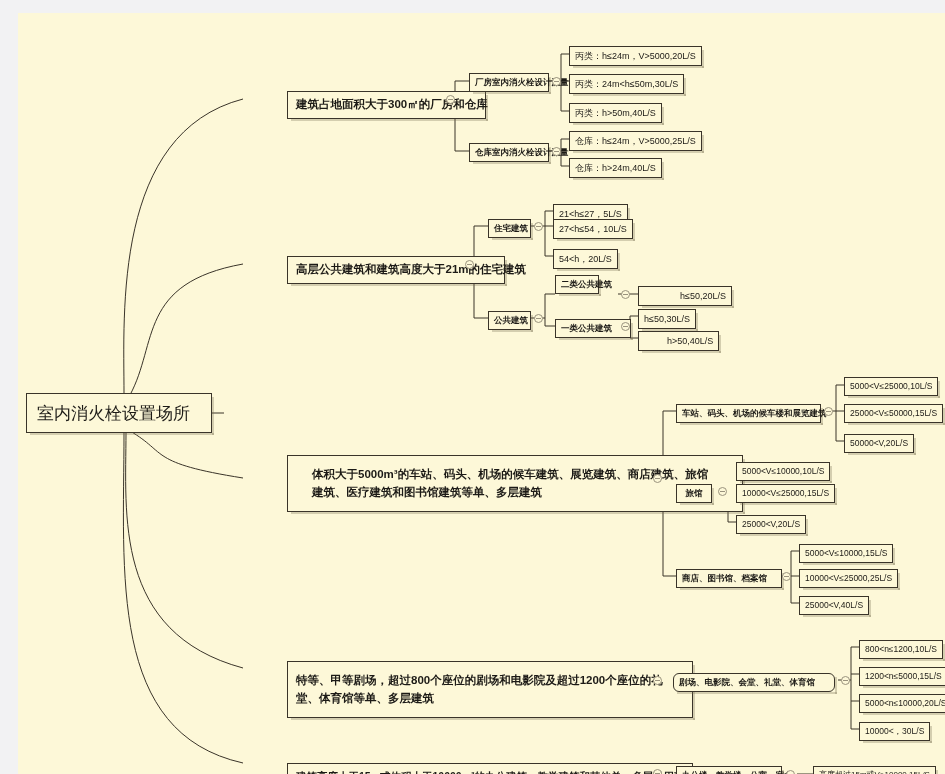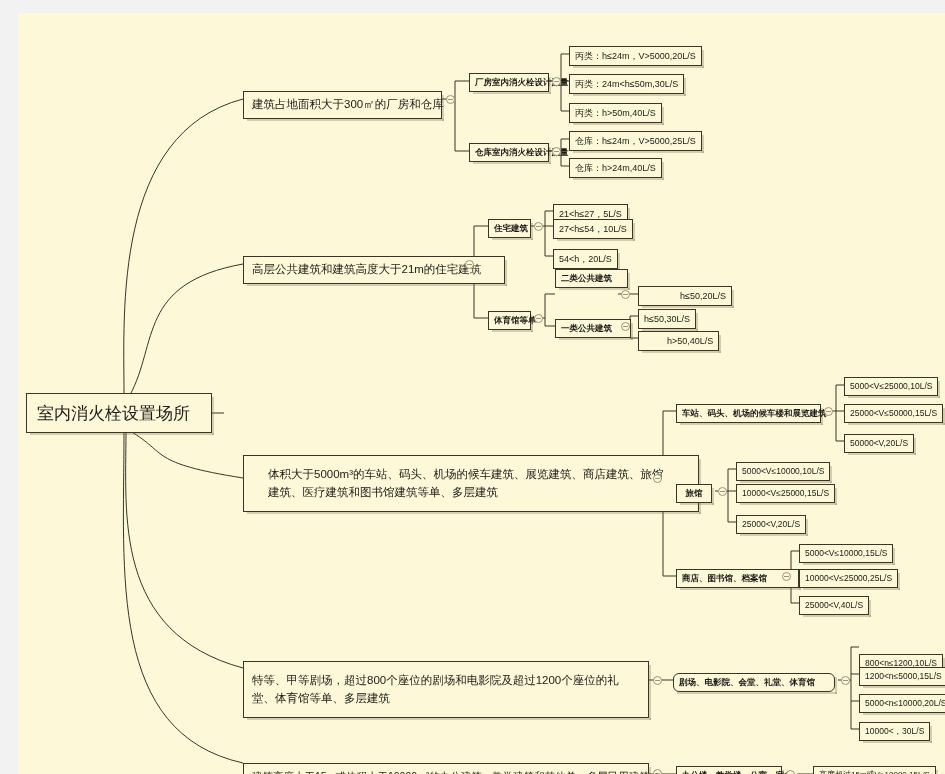--- a/index.html
+++ b/index.html
@@ -47,22 +47,23 @@
     left: 8px; top: 380px;
     width: 186px; height: 40px;
     font-size: 17px;
     padding: 9px 10px;
     border-width: 1px;
   }
 
   
   .lvl1 {
     font-size: 11.5px;
-    font-weight: normal;
+    font-weight: bold;
     padding: 5px 8px;
+    margin-left: 44px;
   }
   .lvl1.wrap { line-height: 1.6; }
 
   
   .lvl2 {
     font-size: 8.5px;
     font-weight: bold;
     padding: 3px 5px;
   }
   
@@ -204,21 +205,21 @@
       <i></i>
     </div>
 
   <div class="node lvl3" style="left:551px; top:118px;">
     <span>仓库：h≤24m，V&gt;5000,25L/S</span>
   </div>
   <div class="node lvl3" style="left:551px; top:145px;">
     <span>仓库：h&gt;24m,40L/S</span>
   </div>
 
-  <div class="node lvl1" style="left:225px; top:243px; width:262px;">
+  <div class="node lvl1" style="left:225px; top:243px; width:218px;">
     <span>高层公共建筑和建筑高度大于21m的住宅建筑</span>
   </div>
   <div class="toggle" style="left:447px; top:247px;">
       <i></i>
     </div>
 
   <div class="node lvl2" style="left:470px; top:206px; width:43px;">
     <span>住宅建筑</span>
   </div>
   <div class="toggle" style="left:516px; top:209px;">
@@ -229,27 +230,27 @@
     <span>21&lt;h≤27，5L/S</span>
   </div>
   <div class="node lvl3" style="left:535px; top:206px;">
     <span>27&lt;h≤54，10L/S</span>
   </div>
   <div class="node lvl3" style="left:535px; top:236px;">
     <span>54&lt;h，20L/S</span>
   </div>
 
   <div class="node lvl2" style="left:470px; top:298px; width:43px;">
-    <span>体育馆等单</span>
+    <span>公共建筑</span>
   </div>
   <div class="toggle" style="left:516px; top:301px;">
       <i></i>
     </div>
 
-  <div class="node lvl2" style="left:537px; top:256px; width:73px;">
+  <div class="node lvl2" style="left:537px; top:262px; width:44px;">
     <span>二类公共建筑</span>
   </div>
   <div class="toggle" style="left:603px; top:277px;">
       <i></i>
     </div>
   <div class="node lvl3" style="left:620px; top:273px;padding-left:41px;">
     <span>h≤50,20L/S</span>
   </div>
 
   <div class="node lvl2" style="left:537px; top:306px; width:76px;">
@@ -297,21 +298,21 @@
   <div class="node lvl3 small" style="left:718px; top:449px;">
     <span>5000&lt;V≤10000,10L/S</span>
   </div>
   <div class="node lvl3 small" style="left:718px; top:471px;">
     <span>10000&lt;V≤25000,15L/S</span>
   </div>
   <div class="node lvl3 small" style="left:718px; top:502px;">
     <span>25000&lt;V,20L/S</span>
   </div>
 
-  <div class="node lvl2" style="left:658px; top:556px; width:123px;">
+  <div class="node lvl2" style="left:658px; top:556px; width:106px;">
     <span>商店、图书馆、档案馆</span>
   </div>
   <div class="toggle" style="left:764px; top:559px;">
       <i></i>
     </div>
   <div class="node lvl3 small" style="left:781px; top:531px;">
     <span>5000&lt;V≤10000,15L/S</span>
   </div>
   <div class="node lvl3 small" style="left:781px; top:556px;">
     <span>10000&lt;V≤25000,25L/S</span>
@@ -326,21 +327,21 @@
   <div class="toggle" style="left:635px; top:663px;">
       <i></i>
     </div>
 
   <div class="node lvl2" style="left:655px; top:660px; width:162px;border-radius:6px;">
     <span>剧场、电影院、会堂、礼堂、体育馆</span>
   </div>
   <div class="toggle" style="left:823px; top:663px;">
       <i></i>
     </div>
-  <div class="node lvl3 small" style="left:841px; top:627px;margin-top:14px;">
+  <div class="node lvl3 small" style="left:841px; top:627px;">
     <span>800&lt;n≤1200,10L/S</span>
   </div>
   <div class="node lvl3 small" style="left:841px; top:654px;">
     <span>1200&lt;n≤5000,15L/S</span>
   </div>
   <div class="node lvl3 small" style="left:841px; top:681px;">
     <span>5000&lt;n≤10000,20L/S</span>
   </div>
   <div class="node lvl3 small" style="left:841px; top:709px;">
     <span>10000&lt;，30L/S</span>

